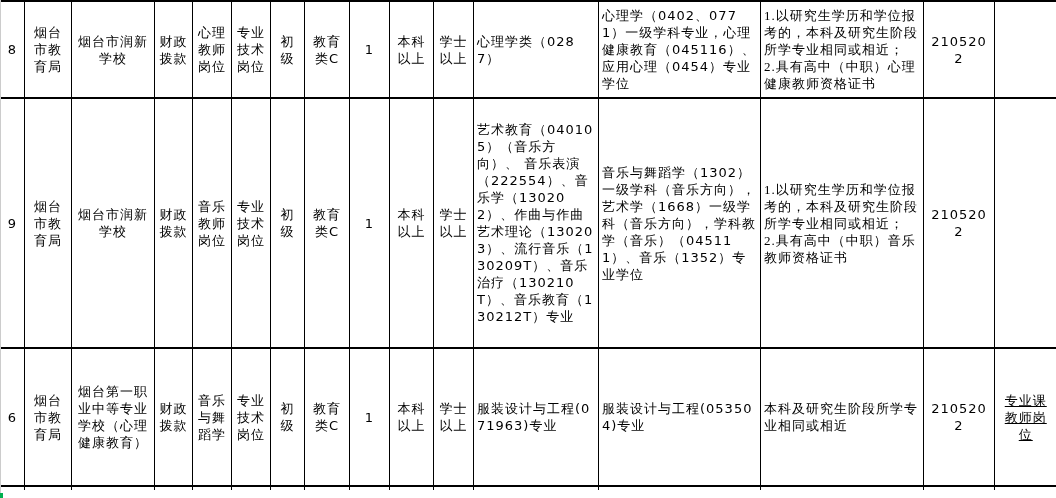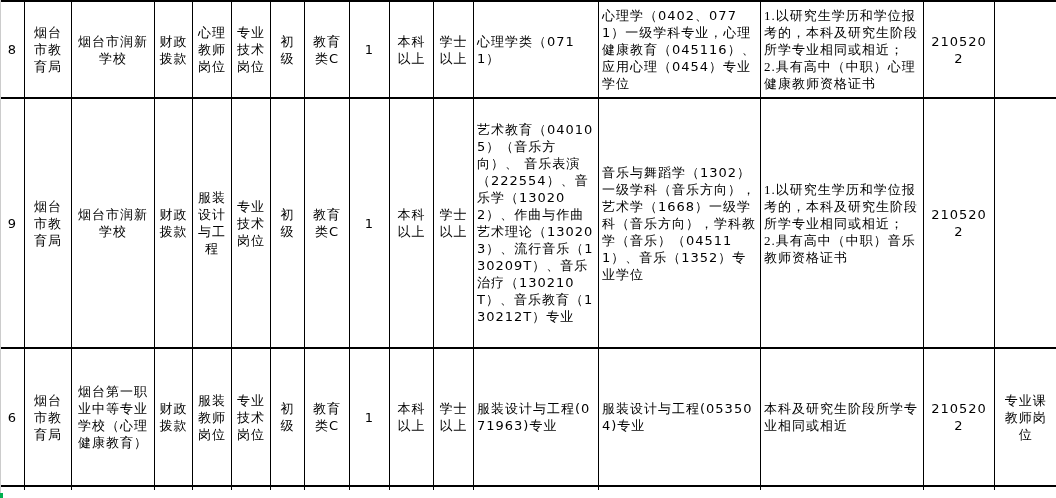--- a/index.html
+++ b/index.html
@@ -23,21 +23,21 @@
     vertical-align: middle;
     text-align: center;
     font-size: 13px;
     line-height: 17px;
     letter-spacing: 1px;
     padding: 1px 3px;
     overflow: hidden;
     word-break: break-all;
   }
   table.grid tr:first-child td { border-top-width: 2px; }
-  table.grid td:last-child { border-right: none; }
+  table.grid td:last-child { border-right: none; text-decoration: underline; }
   table.grid td.left { text-align: left; }
   table.grid td.pre { white-space: pre-line; font-family: Liberation Serif, serif; }
   tr.row-8 { height: 97px; }
   tr.row-9 { height: 250px; }
   tr.row-10 { height: 138px; }
   tr.sliver { height: 4px; }
   tr.sliver td { border-bottom: none; padding: 0; }
   .edge-left {
     position: absolute; left: 0; top: 0;
     width: 1px; height: 498px;
@@ -79,54 +79,54 @@
       <td>烟台市教育局</td>
       <td>烟台市润新学校</td>
       <td>财政拨款</td>
       <td>心理教师岗位</td>
       <td>专业技术岗位</td>
       <td>初级</td>
       <td>教育类C</td>
       <td>1</td>
       <td>本科以上</td>
       <td>学士以上</td>
-      <td class="left">心理学类（0711）</td>
+      <td class="left">心理学类（0287）</td>
       <td class="left">心理学（0402、0771）一级学科专业，心理健康教育（045116）、应用心理（0454）专业学位</td>
       <td class="left pre">1.以研究生学历和学位报考的，本科及研究生阶段所学专业相同或相近；
 2.具有高中（中职）心理健康教师资格证书</td>
       <td>2105202</td>
       <td></td>
     </tr>
 
     <tr class="row-9">
       <td>9</td>
       <td>烟台市教育局</td>
       <td>烟台市润新学校</td>
       <td>财政拨款</td>
-      <td>服装设计与工程</td>
+      <td>音乐教师岗位</td>
       <td>专业技术岗位</td>
       <td>初级</td>
       <td>教育类C</td>
       <td>1</td>
       <td>本科以上</td>
       <td>学士以上</td>
       <td class="left">艺术教育（040105）（音乐方向）、 音乐表演（222554）、音乐学（130202）、作曲与作曲艺术理论（130203）、流行音乐（130209T）、音乐治疗（130210T）、音乐教育（130212T）专业</td>
       <td class="left">音乐与舞蹈学（1302）一级学科（音乐方向），艺术学（1668）一级学科（音乐方向），学科教学（音乐）（045111）、音乐（1352）专业学位</td>
       <td class="left pre">1.以研究生学历和学位报考的，本科及研究生阶段所学专业相同或相近；
 2.具有高中（中职）音乐教师资格证书</td>
       <td>2105202</td>
       <td></td>
     </tr>
 
     <tr class="row-10">
       <td>6</td>
       <td>烟台市教育局</td>
       <td>烟台第一职业中等专业学校（心理健康教育）</td>
       <td>财政拨款</td>
-      <td>服装教师岗位</td>
+      <td>音乐与舞蹈学</td>
       <td>专业技术岗位</td>
       <td>初级</td>
       <td>教育类C</td>
       <td>1</td>
       <td>本科以上</td>
       <td>学士以上</td>
       <td class="left">服装设计与工程(071963)专业</td>
       <td class="left">服装设计与工程(053504)专业</td>
       <td class="left pre">本科及研究生阶段所学专业相同或相近</td>
       <td>2105202</td>

